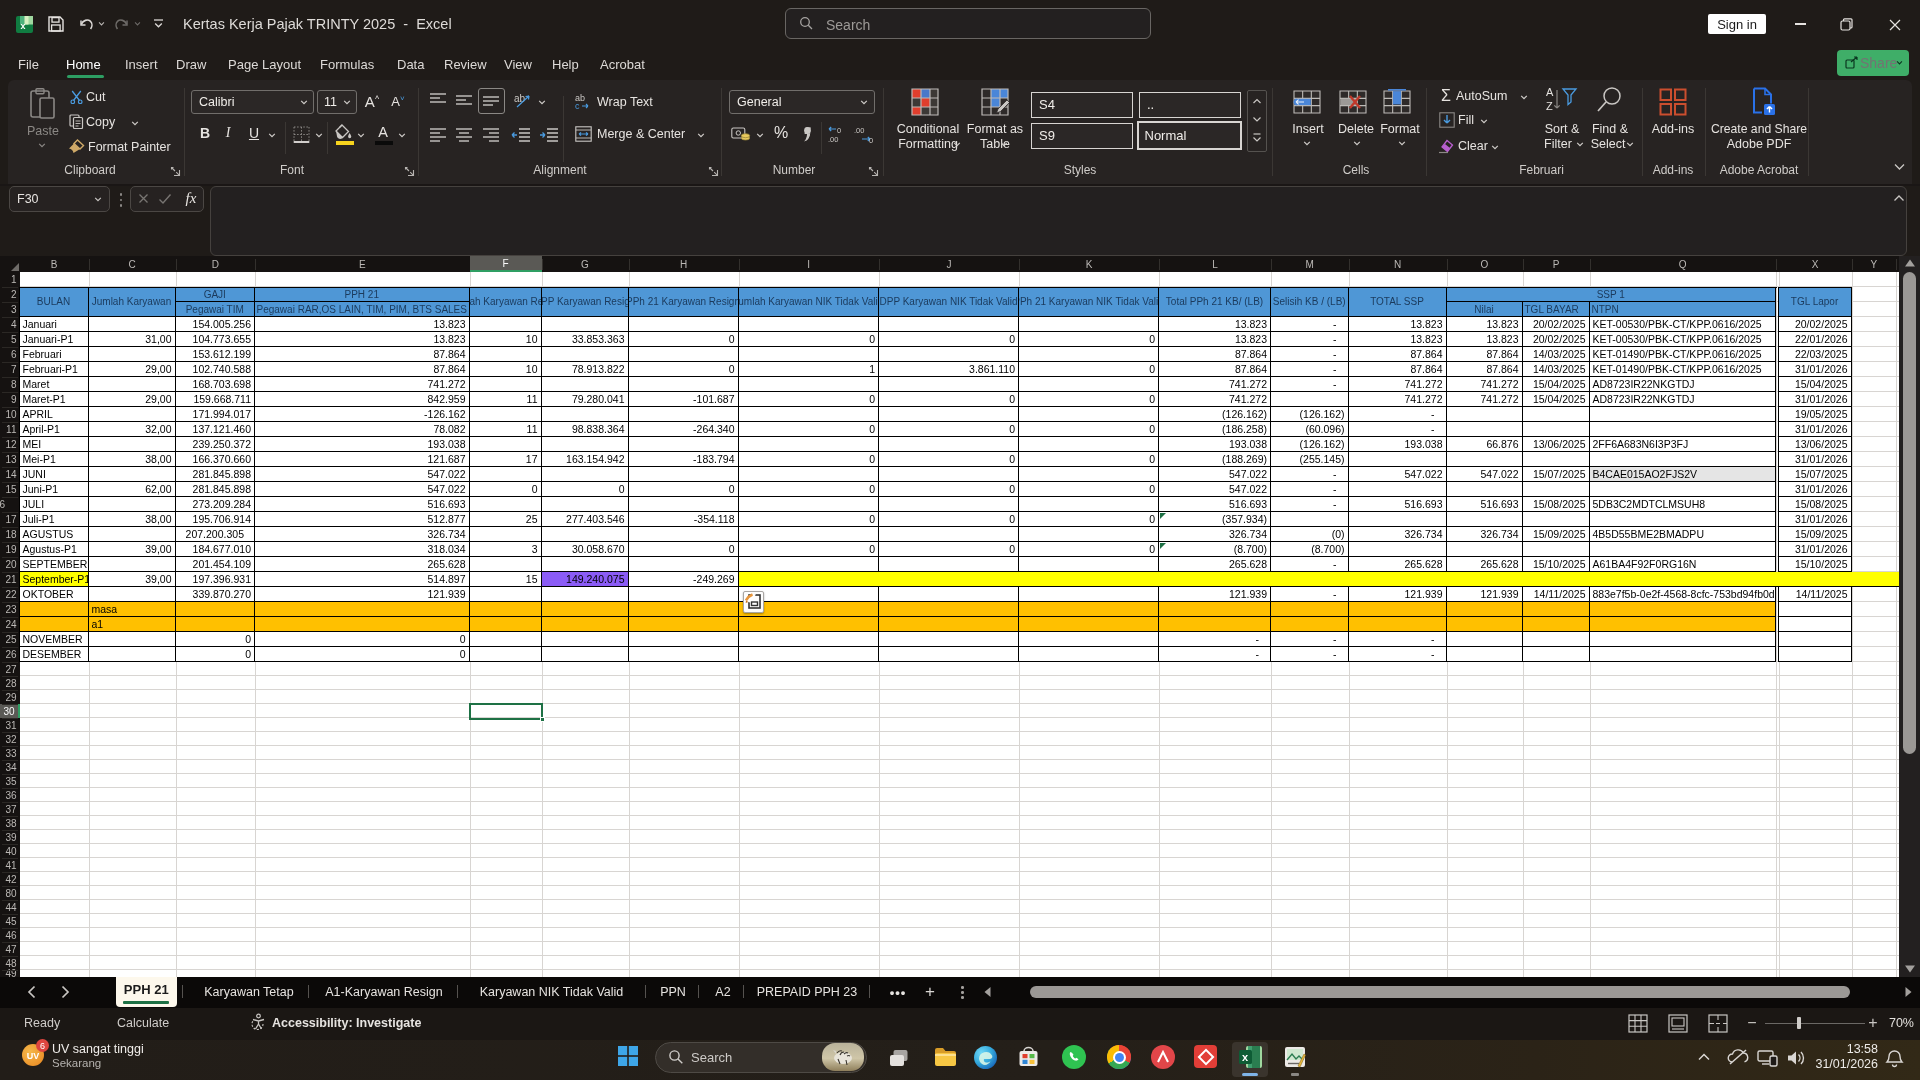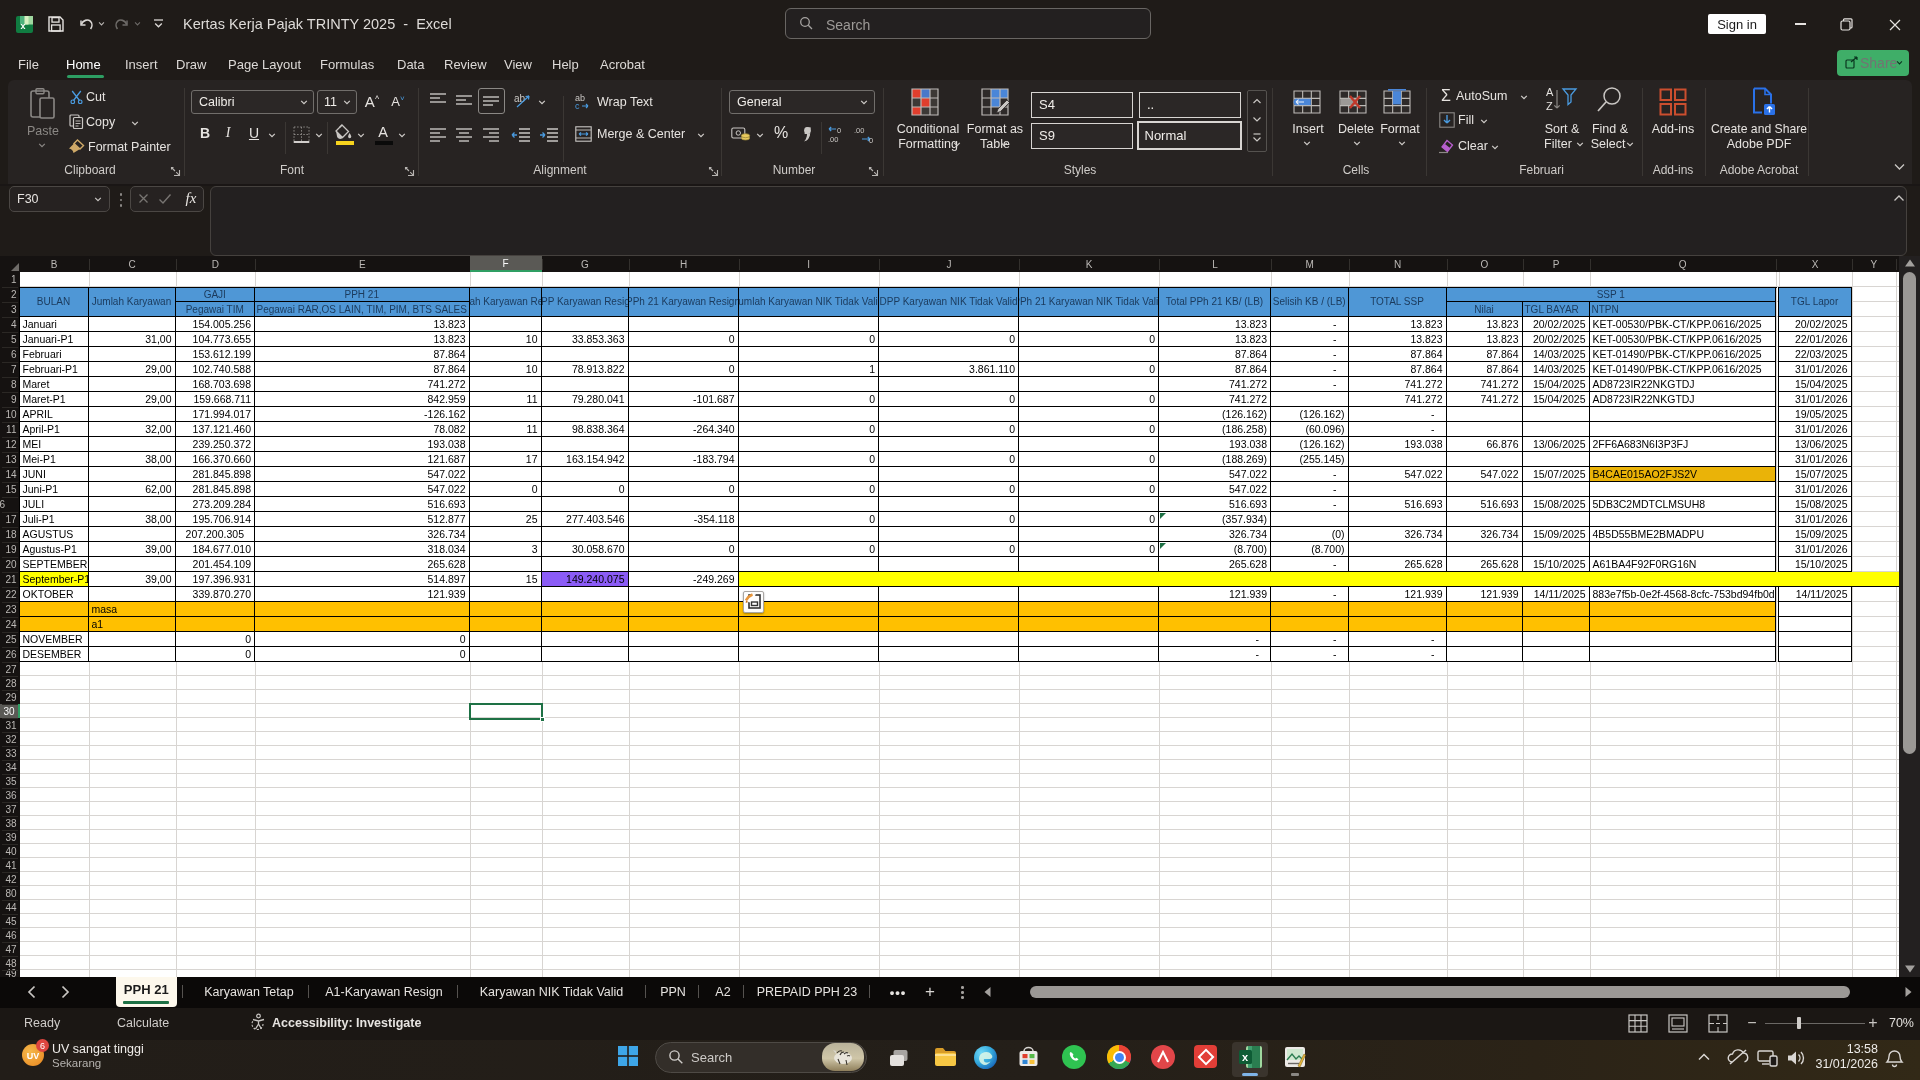--- a/index.html
+++ b/index.html
@@ -803,21 +803,21 @@
 <div class="a nw cr" style="left:541.5px;top:467px;width:87.0px;height:15px;background:#fff;border-right:1px solid #000;border-bottom:1px solid #000;color:#000;font-size:10.5px;padding-right:3px"></div>
 <div class="a nw cr" style="left:628.5px;top:467px;width:110.0px;height:15px;background:#fff;border-right:1px solid #000;border-bottom:1px solid #000;color:#000;font-size:10.5px;padding-right:3px"></div>
 <div class="a nw cr" style="left:738.5px;top:467px;width:140.5px;height:15px;background:#fff;border-right:1px solid #000;border-bottom:1px solid #000;color:#000;font-size:10.5px;padding-right:3px"></div>
 <div class="a nw cr" style="left:879px;top:467px;width:140px;height:15px;background:#fff;border-right:1px solid #000;border-bottom:1px solid #000;color:#000;font-size:10.5px;padding-right:3px"></div>
 <div class="a nw cr" style="left:1019px;top:467px;width:140px;height:15px;background:#fff;border-right:1px solid #000;border-bottom:1px solid #000;color:#000;font-size:10.5px;padding-right:3px"></div>
 <div class="a nw cr" style="left:1159px;top:467px;width:112px;height:15px;background:#fff;border-right:1px solid #000;border-bottom:1px solid #000;color:#000;font-size:10.5px;padding-right:3px">547.022</div>
 <div class="a nw cr" style="left:1271px;top:467px;width:77.5px;height:15px;background:#fff;border-right:1px solid #000;border-bottom:1px solid #000;color:#000;font-size:10.5px;padding-right:11px">-</div>
 <div class="a nw cr" style="left:1348.5px;top:467px;width:98.0px;height:15px;background:#fff;border-right:1px solid #000;border-bottom:1px solid #000;color:#000;font-size:10.5px;padding-right:3px">547.022</div>
 <div class="a nw cr" style="left:1446.5px;top:467px;width:76.0px;height:15px;background:#fff;border-right:1px solid #000;border-bottom:1px solid #000;color:#000;font-size:10.5px;padding-right:3px">547.022</div>
 <div class="a nw cr" style="left:1522.5px;top:467px;width:67.0px;height:15px;background:#fff;border-right:1px solid #000;border-bottom:1px solid #000;color:#000;font-size:10.5px;padding-right:3px">15/07/2025</div>
-<div class="a nw cl" style="left:1589.5px;top:467px;width:186.5px;height:15px;background:#eab308;border-right:1px solid #000;border-bottom:1px solid #000;color:#000;font-size:10.5px;padding-left:3px">B4CAE015AO2FJS2V</div>
+<div class="a nw cl" style="left:1589.5px;top:467px;width:186.5px;height:15px;background:#e5e5e5;border-right:1px solid #000;border-bottom:1px solid #000;color:#000;font-size:10.5px;padding-left:3px">B4CAE015AO2FJS2V</div>
 <div class="a nw cr" style="left:1778.5px;top:467px;width:73.0px;height:15px;background:#fff;border-right:1px solid #000;border-bottom:1px solid #000;color:#000;font-size:10.5px;padding-right:3px">15/07/2025</div>
 <div class="a nw cl" style="left:19.5px;top:482px;width:69.0px;height:15px;background:#fff;border-right:1px solid #000;border-bottom:1px solid #000;color:#000;font-size:10.5px;padding-left:3px">Juni-P1</div>
 <div class="a nw cr" style="left:88.5px;top:482px;width:87.0px;height:15px;background:#fff;border-right:1px solid #000;border-bottom:1px solid #000;color:#000;font-size:10.5px;padding-right:3px">62,00</div>
 <div class="a nw cr" style="left:175.5px;top:482px;width:79.5px;height:15px;background:#fff;border-right:1px solid #000;border-bottom:1px solid #000;color:#000;font-size:10.5px;padding-right:3px">281.845.898</div>
 <div class="a nw cr" style="left:255px;top:482px;width:214.5px;height:15px;background:#fff;border-right:1px solid #000;border-bottom:1px solid #000;color:#000;font-size:10.5px;padding-right:3px">547.022</div>
 <div class="a nw cr" style="left:469.5px;top:482px;width:72.0px;height:15px;background:#fff;border-right:1px solid #000;border-bottom:1px solid #000;color:#000;font-size:10.5px;padding-right:3px">0</div>
 <div class="a nw cr" style="left:541.5px;top:482px;width:87.0px;height:15px;background:#fff;border-right:1px solid #000;border-bottom:1px solid #000;color:#000;font-size:10.5px;padding-right:3px">0</div>
 <div class="a nw cr" style="left:628.5px;top:482px;width:110.0px;height:15px;background:#fff;border-right:1px solid #000;border-bottom:1px solid #000;color:#000;font-size:10.5px;padding-right:3px">0</div>
 <div class="a nw cr" style="left:738.5px;top:482px;width:140.5px;height:15px;background:#fff;border-right:1px solid #000;border-bottom:1px solid #000;color:#000;font-size:10.5px;padding-right:3px">0</div>
 <div class="a nw cr" style="left:879px;top:482px;width:140px;height:15px;background:#fff;border-right:1px solid #000;border-bottom:1px solid #000;color:#000;font-size:10.5px;padding-right:3px">0</div>

